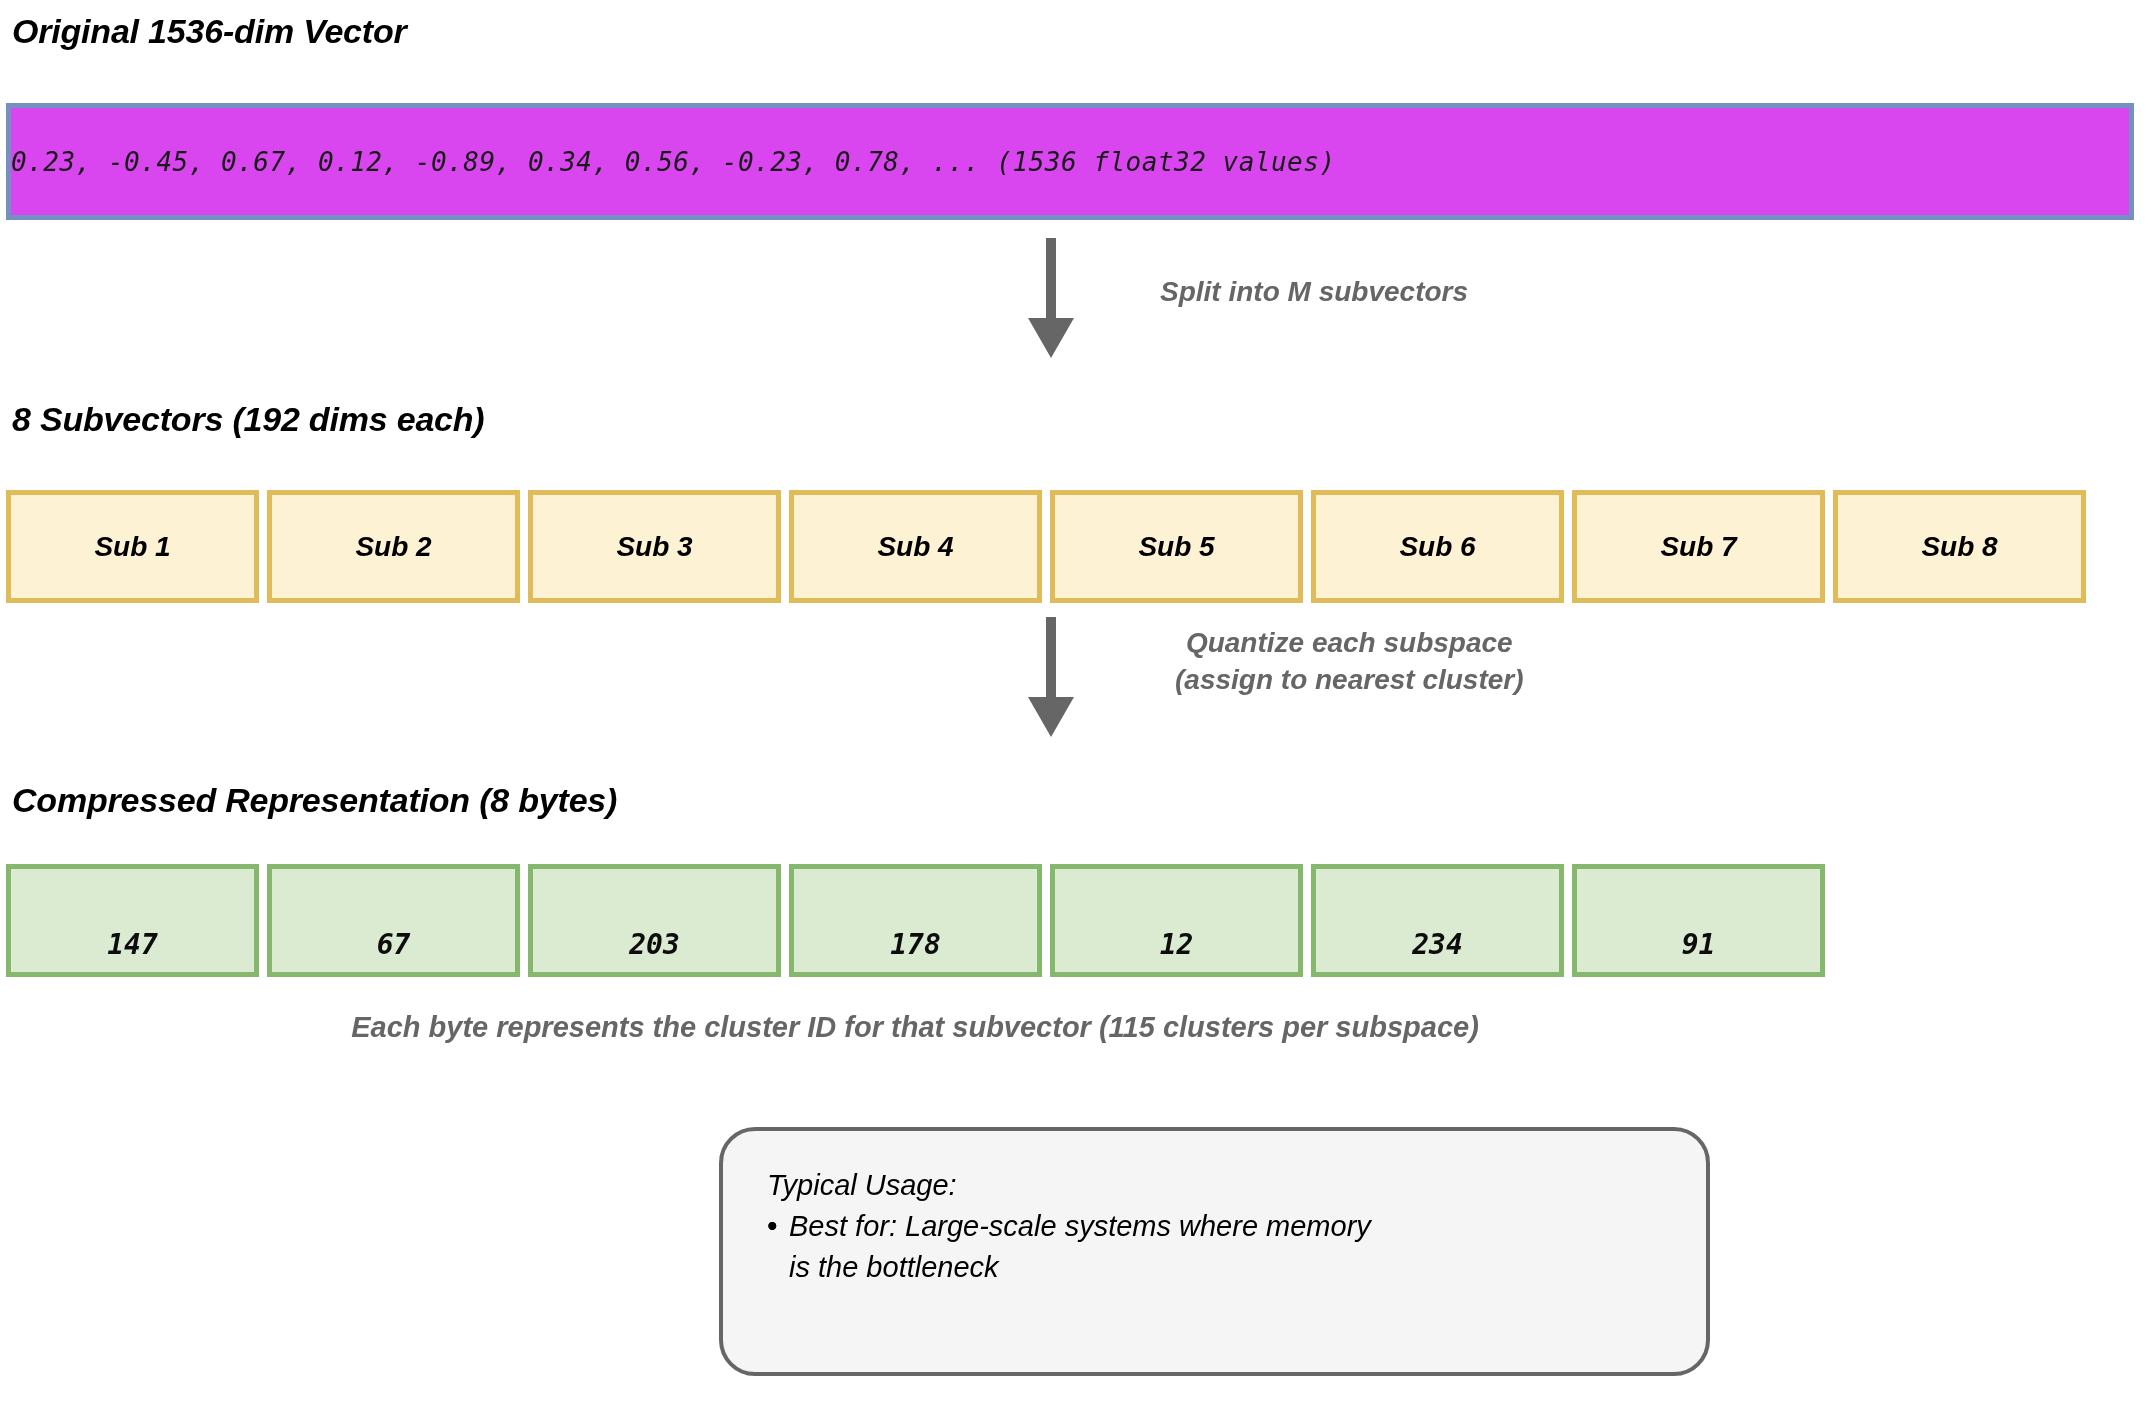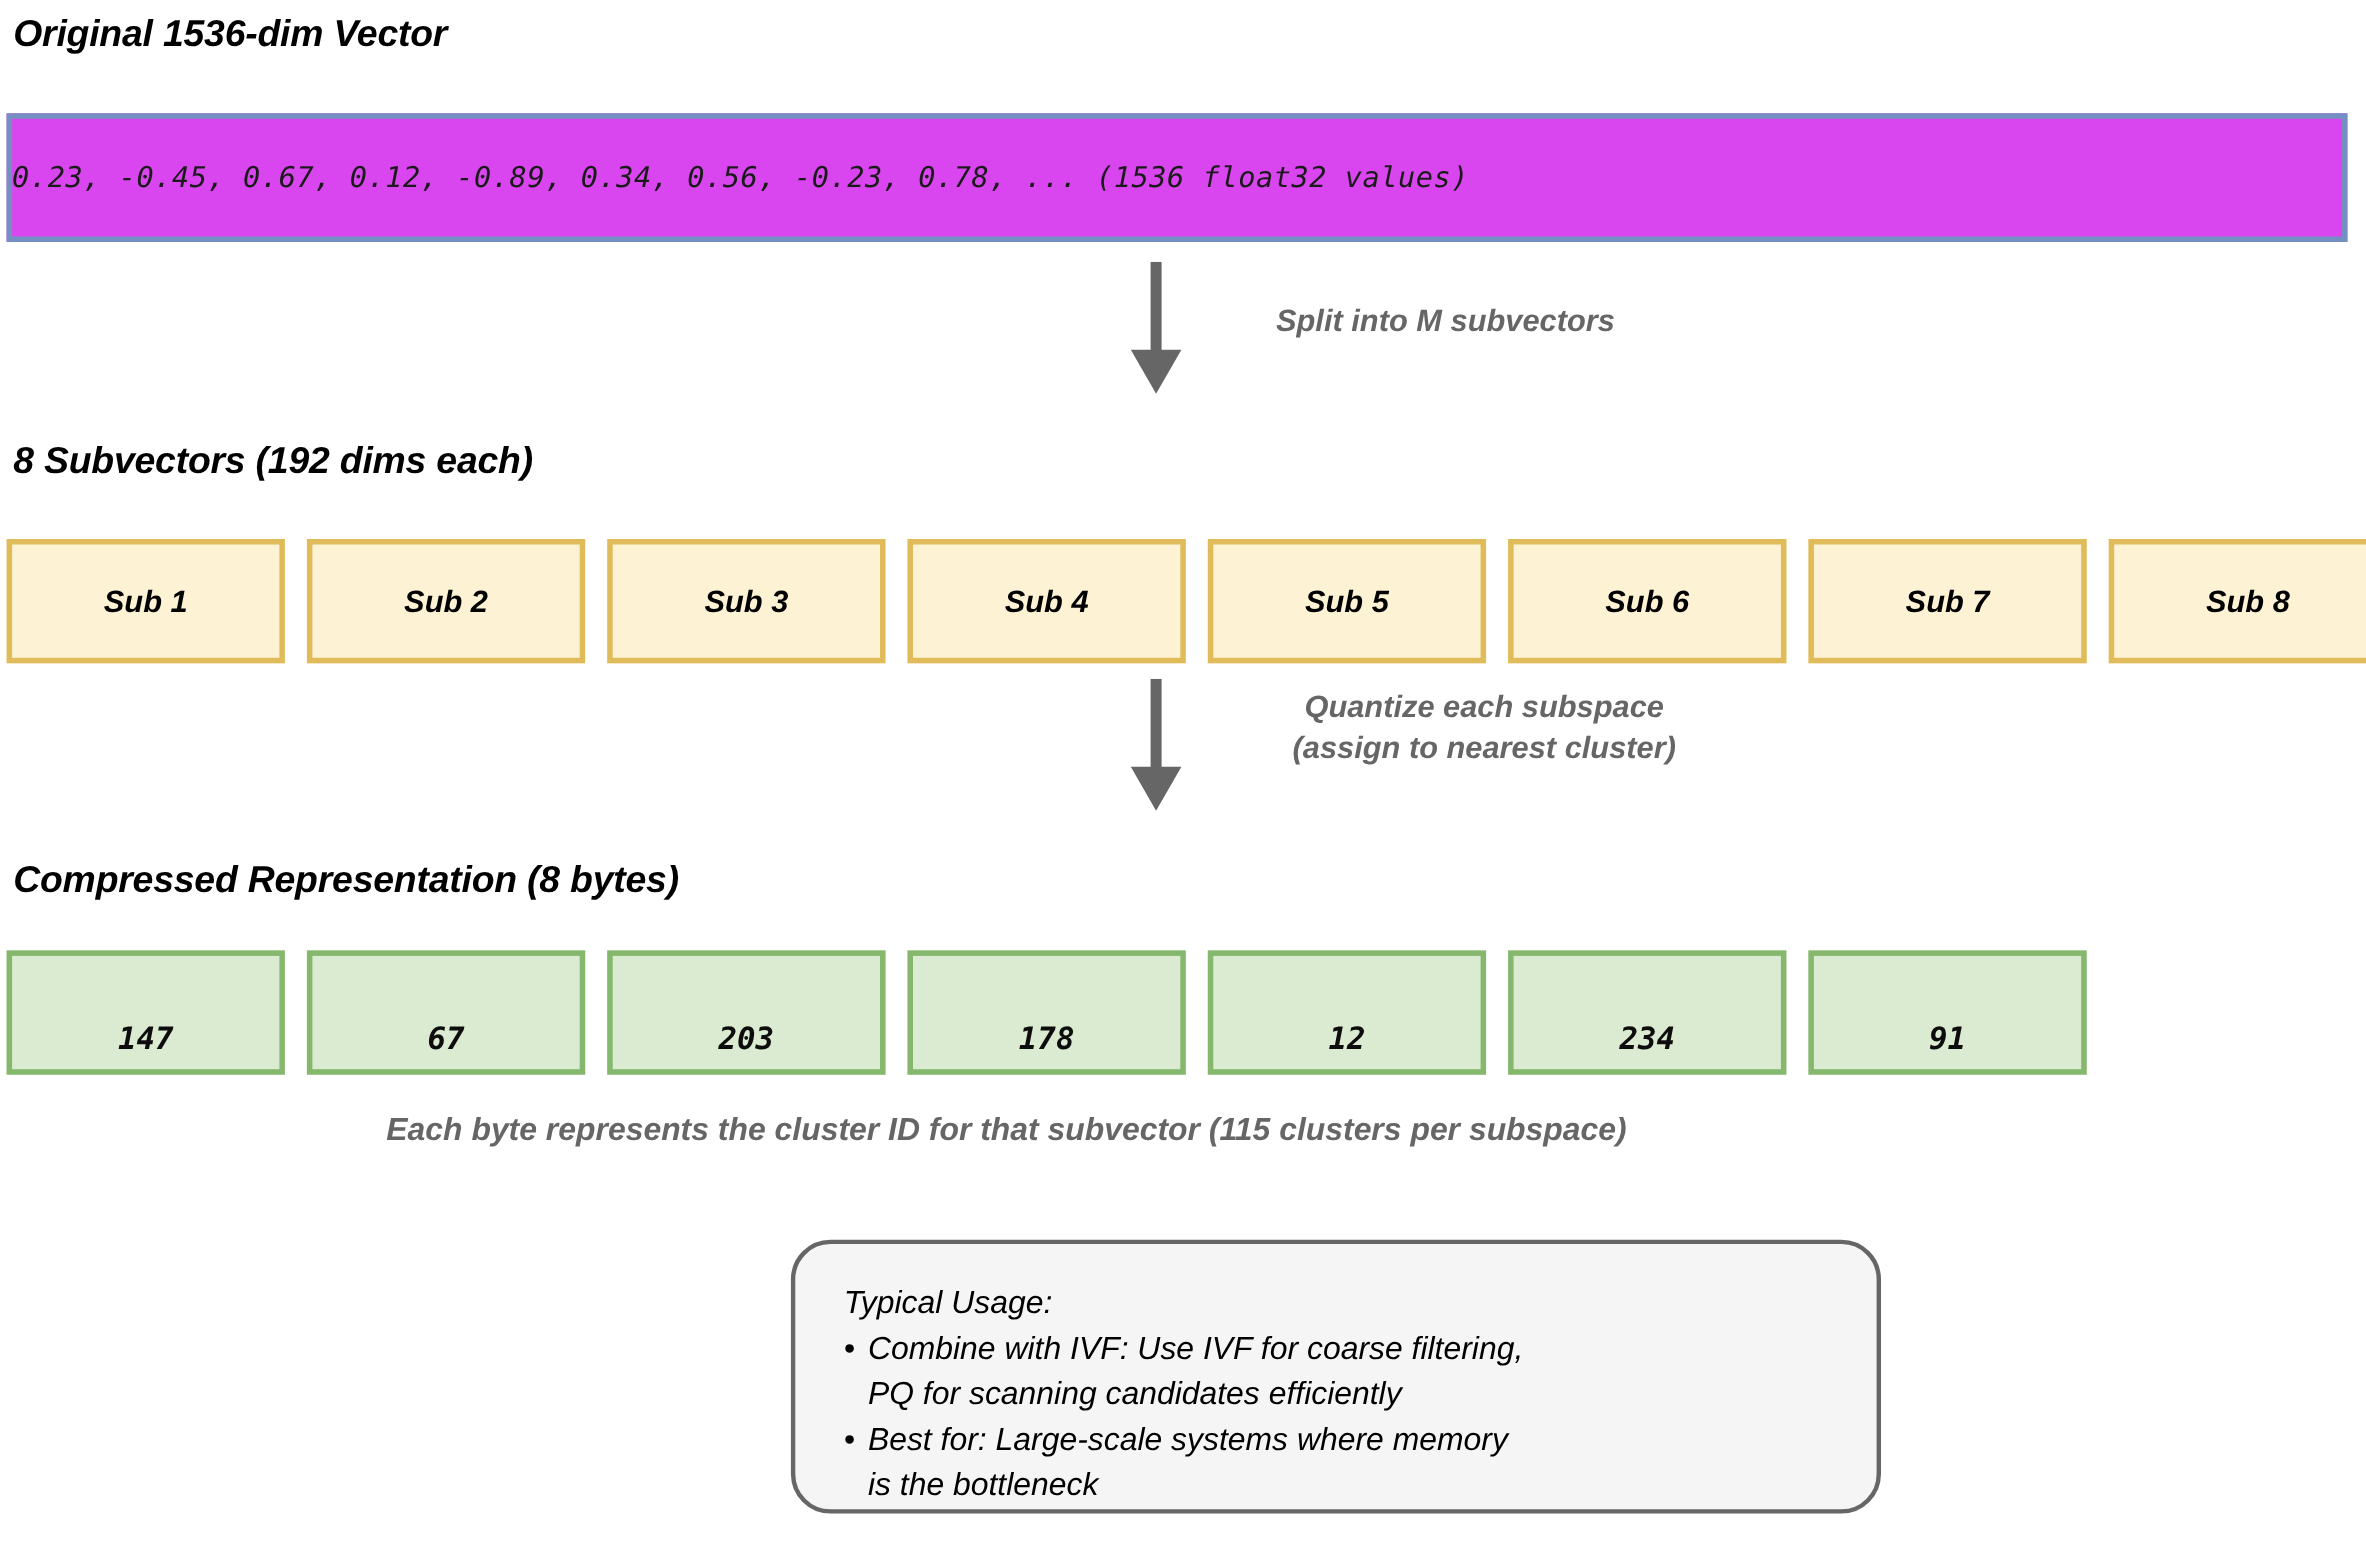--- a/index.html
+++ b/index.html
@@ -76,21 +76,21 @@
   }
   #label-split    { left: 1160px; top: 274px; }
   #label-quantize { left: 1175px; top: 625px; text-align: center; }
 
   
   .box-row {
     position: absolute;
     left: 6px;
     width: 2145px;
     display: flex;
-    gap: 20px;
+    gap: 8px;
   }
   #row-subvectors  { top: 490px; }
   #row-compressed  { top: 864px; }
 
   .cell {
     box-sizing: border-box;
     width: 253px;
     flex: 0 0 253px;
     height: 113px;
     display: flex;
@@ -251,20 +251,19 @@
     <div class="cell cell-byte">
       <span class="cell-text">91</span>
     </div>
   </div>
 
   <div id="caption-bytes">Each byte represents the cluster ID for that subvector (115 clusters per subspace)</div>
 
   <div id="callout-usage">
     <div class="callout-title">Typical Usage:</div>
     <ul class="callout-list">
-      <li><span class="bullet">•</span><span>Combine with IVF: Use IVF for coarse filtering,
-PQ for scanning candidates efficiently</span></li>
+      <li><span class="bullet">•</span></li>
       <li><span class="bullet">•</span><span>Best for: Large-scale systems where memory
 is the bottleneck</span></li>
     </ul>
   </div>
 
 </div>
 
 </body></html>

